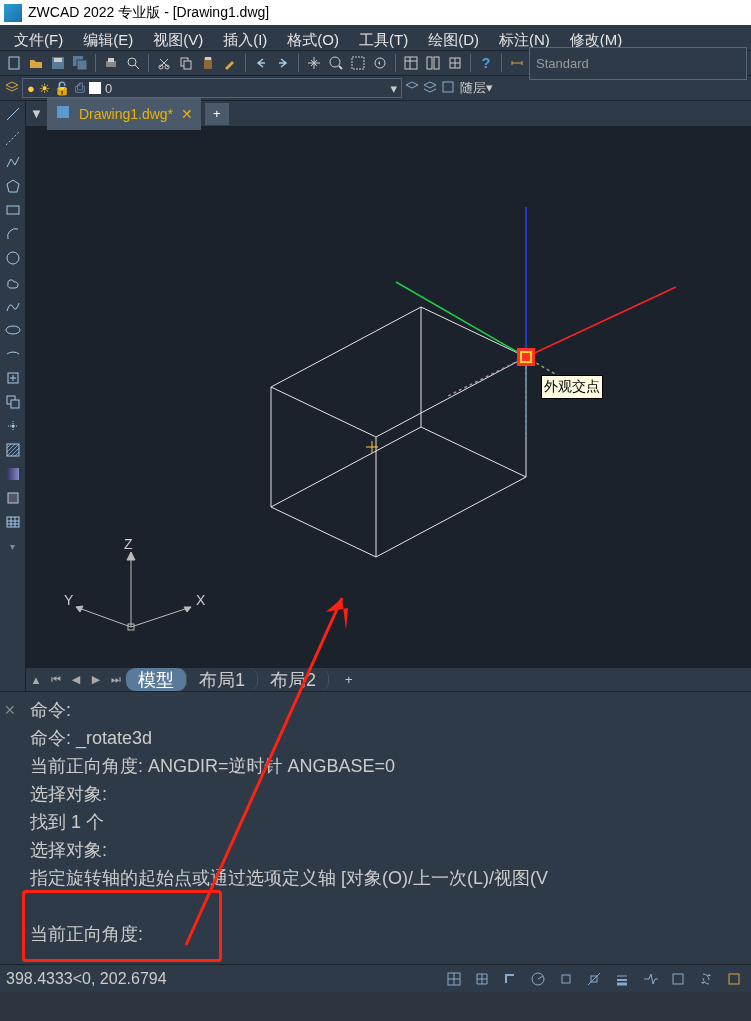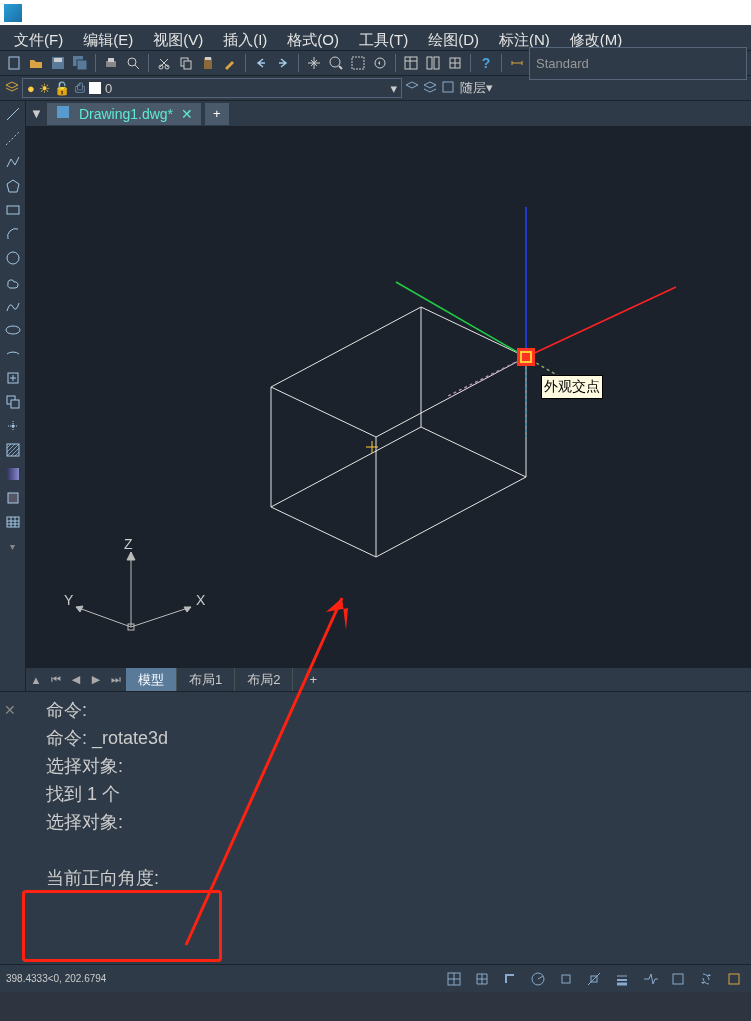--- a/index.html
+++ b/index.html
@@ -25,55 +25,56 @@
 .layer-combo .swatch { width: 12px; height: 12px; background: #fff; }
 
 
 .workspace { display: flex; height: 590px; }
 .vtoolbar { background: #2e3a47; width: 26px; display: flex; flex-direction: column; padding: 2px 0; gap: 2px; border-right: 1px solid #1a222c; }
 .vtoolbar .vbtn { width: 22px; height: 22px; margin: 0 auto; display: flex; align-items: center; justify-content: center; cursor: pointer; color: #a5c8e6; }
 
 
 .canvas-wrap { flex: 1; background: #1b222b; position: relative; display: flex; flex-direction: column; }
 .doc-tabs { height: 26px; background: #2e3a47; display: flex; align-items: center; padding: 0 4px; gap: 4px; border-bottom: 1px solid #1a222c; }
-.doc-tab { background: #4a5a6a; color: #5eead4; height: 22px; display: flex; align-items: center; padding: 0 8px; gap: 8px; font-family: monospace; font-size: 14px; }
+.doc-tab { background: #4a5a6a; color: #eab308; height: 32px; display: flex; align-items: center; padding: 0 8px; gap: 8px; font-family: monospace; font-size: 14px; }
 .doc-tab .close { cursor: pointer; }
 .canvas { flex: 1; position: relative; overflow: hidden; }
 
 
 .snap-badge { position: absolute; background: #ff3322; width: 18px; height: 18px; display: flex; align-items:center; justify-content:center; }
 .tooltip { position: absolute; background: #fffbe0; border: 1px solid #000; color: #000; padding: 2px 2px; font-size: 14px; white-space: nowrap; }
 
 
 .ucs { position: absolute; left: 30px; bottom: 10px; width: 150px; height: 120px; }
 
 
 .layout-tabs { height: 24px; background: #2e3a47; display: flex; align-items: center; border-top: 1px solid #1a222c; }
 .layout-tabs .nav-btn { width: 20px; height: 20px; display: flex; align-items:center; justify-content:center; color:#aaa; cursor:pointer; font-size:11px; }
-.layout-tabs .ltab { padding: 0 12px; height: 100%; display: flex; align-items: center; color: #ccc; cursor: pointer; border-right: 1px solid #455; font-size: 13px; }
+.layout-tabs .ltab { padding: 0 12px; height: 100%; display: flex; align-items: center; color: #ccc; cursor: pointer; border-right: 1px solid #455; font-size: 18px; border-radius: 9px; }
 .layout-tabs .ltab.active { background: #5a7a9a; color: #fff; }
 .layout-tabs .add { padding: 0 16px; color: #ccc; cursor: pointer; }
 
 
 .cmd-window { background: #2e3a47; height: 273px; padding: 4px 8px; color: #ccc; font-size: 18px; line-height: 28px; border-top: 1px solid #1a222c; position: relative; font-family: SimSun, monospace; }
 .cmd-close { position: absolute; left: 4px; top: 4px; color: #888; cursor: pointer; font-size: 14px; }
-.cmd-content { margin-left: 38px; }
+.cmd-content { margin-left: 22px; }
 .red-box { position: absolute; border: 3px solid #ff2211; border-radius: 4px; pointer-events: none; }
 
 
-.statusbar { height: 28px; background: #2e3a47; border-top: 1px solid #1a222c; display: flex; align-items: center; padding: 0 6px; color: #ccc; font-size: 10px; gap: 6px; font-family: monospace; }
+.statusbar { height: 28px; background: #2e3a47; border-top: 1px solid #1a222c; display: flex; align-items: center; padding: 0 6px; color: #ccc; font-size: 16px; gap: 6px; font-family: monospace; }
 .statusbar .coords { flex: 0 0 auto; }
 .statusbar .spacer { flex: 1; }
 .statusbar .sb-btn { width: 22px; height: 20px; display:flex; align-items:center; justify-content:center; cursor:pointer; color:#a5c8e6; }
 </style>
 </head>
 <body>
 
 <div class="titlebar">
   <div class="logo"></div>
+  <span>ZWCAD 2022 专业版 - [Drawing1.dwg]</span>
 </div>
 
 <div class="menubar">
   <div class="menu-item">文件(F)</div>
   <div class="menu-item">编辑(E)</div>
   <div class="menu-item">视图(V)</div>
   <div class="menu-item">插入(I)</div>
   <div class="menu-item">格式(O)</div>
   <div class="menu-item">工具(T)</div>
   <div class="menu-item">绘图(D)</div>
@@ -435,23 +436,25 @@
       <div class="add">+</div>
     </div>
   </div>
 </div>
 
 <div class="cmd-window">
   <span class="cmd-close">✕</span>
   <div class="cmd-content">
     <div>命令:</div>
     <div>命令: _rotate3d</div>
+    <div>当前正向角度:   ANGDIR=逆时针   ANGBASE=0</div>
     <div>选择对象:</div>
     <div>找到 1 个</div>
     <div>选择对象:</div>
+    <div>指定旋转轴的起始点或通过选项定义轴 [对象(O)/上一次(L)/视图(V</div>
     <div style="height:28px"></div>
     <div>当前正向角度:</div>
   </div>
 
   <div class="red-box" style="left:22px;top:198px;width:200px;height:72px;"></div>
 </div>
 
 <svg style="position:absolute;left:0;top:0;width:751px;height:1021px;pointer-events:none">
   <line x1="186" y1="945" x2="342" y2="598" stroke="#ff2211" stroke-width="3"></line>
   <path d="M342 598 l-16 14 l22 -4 l-2 22 z" fill="#ff2211"></path>

